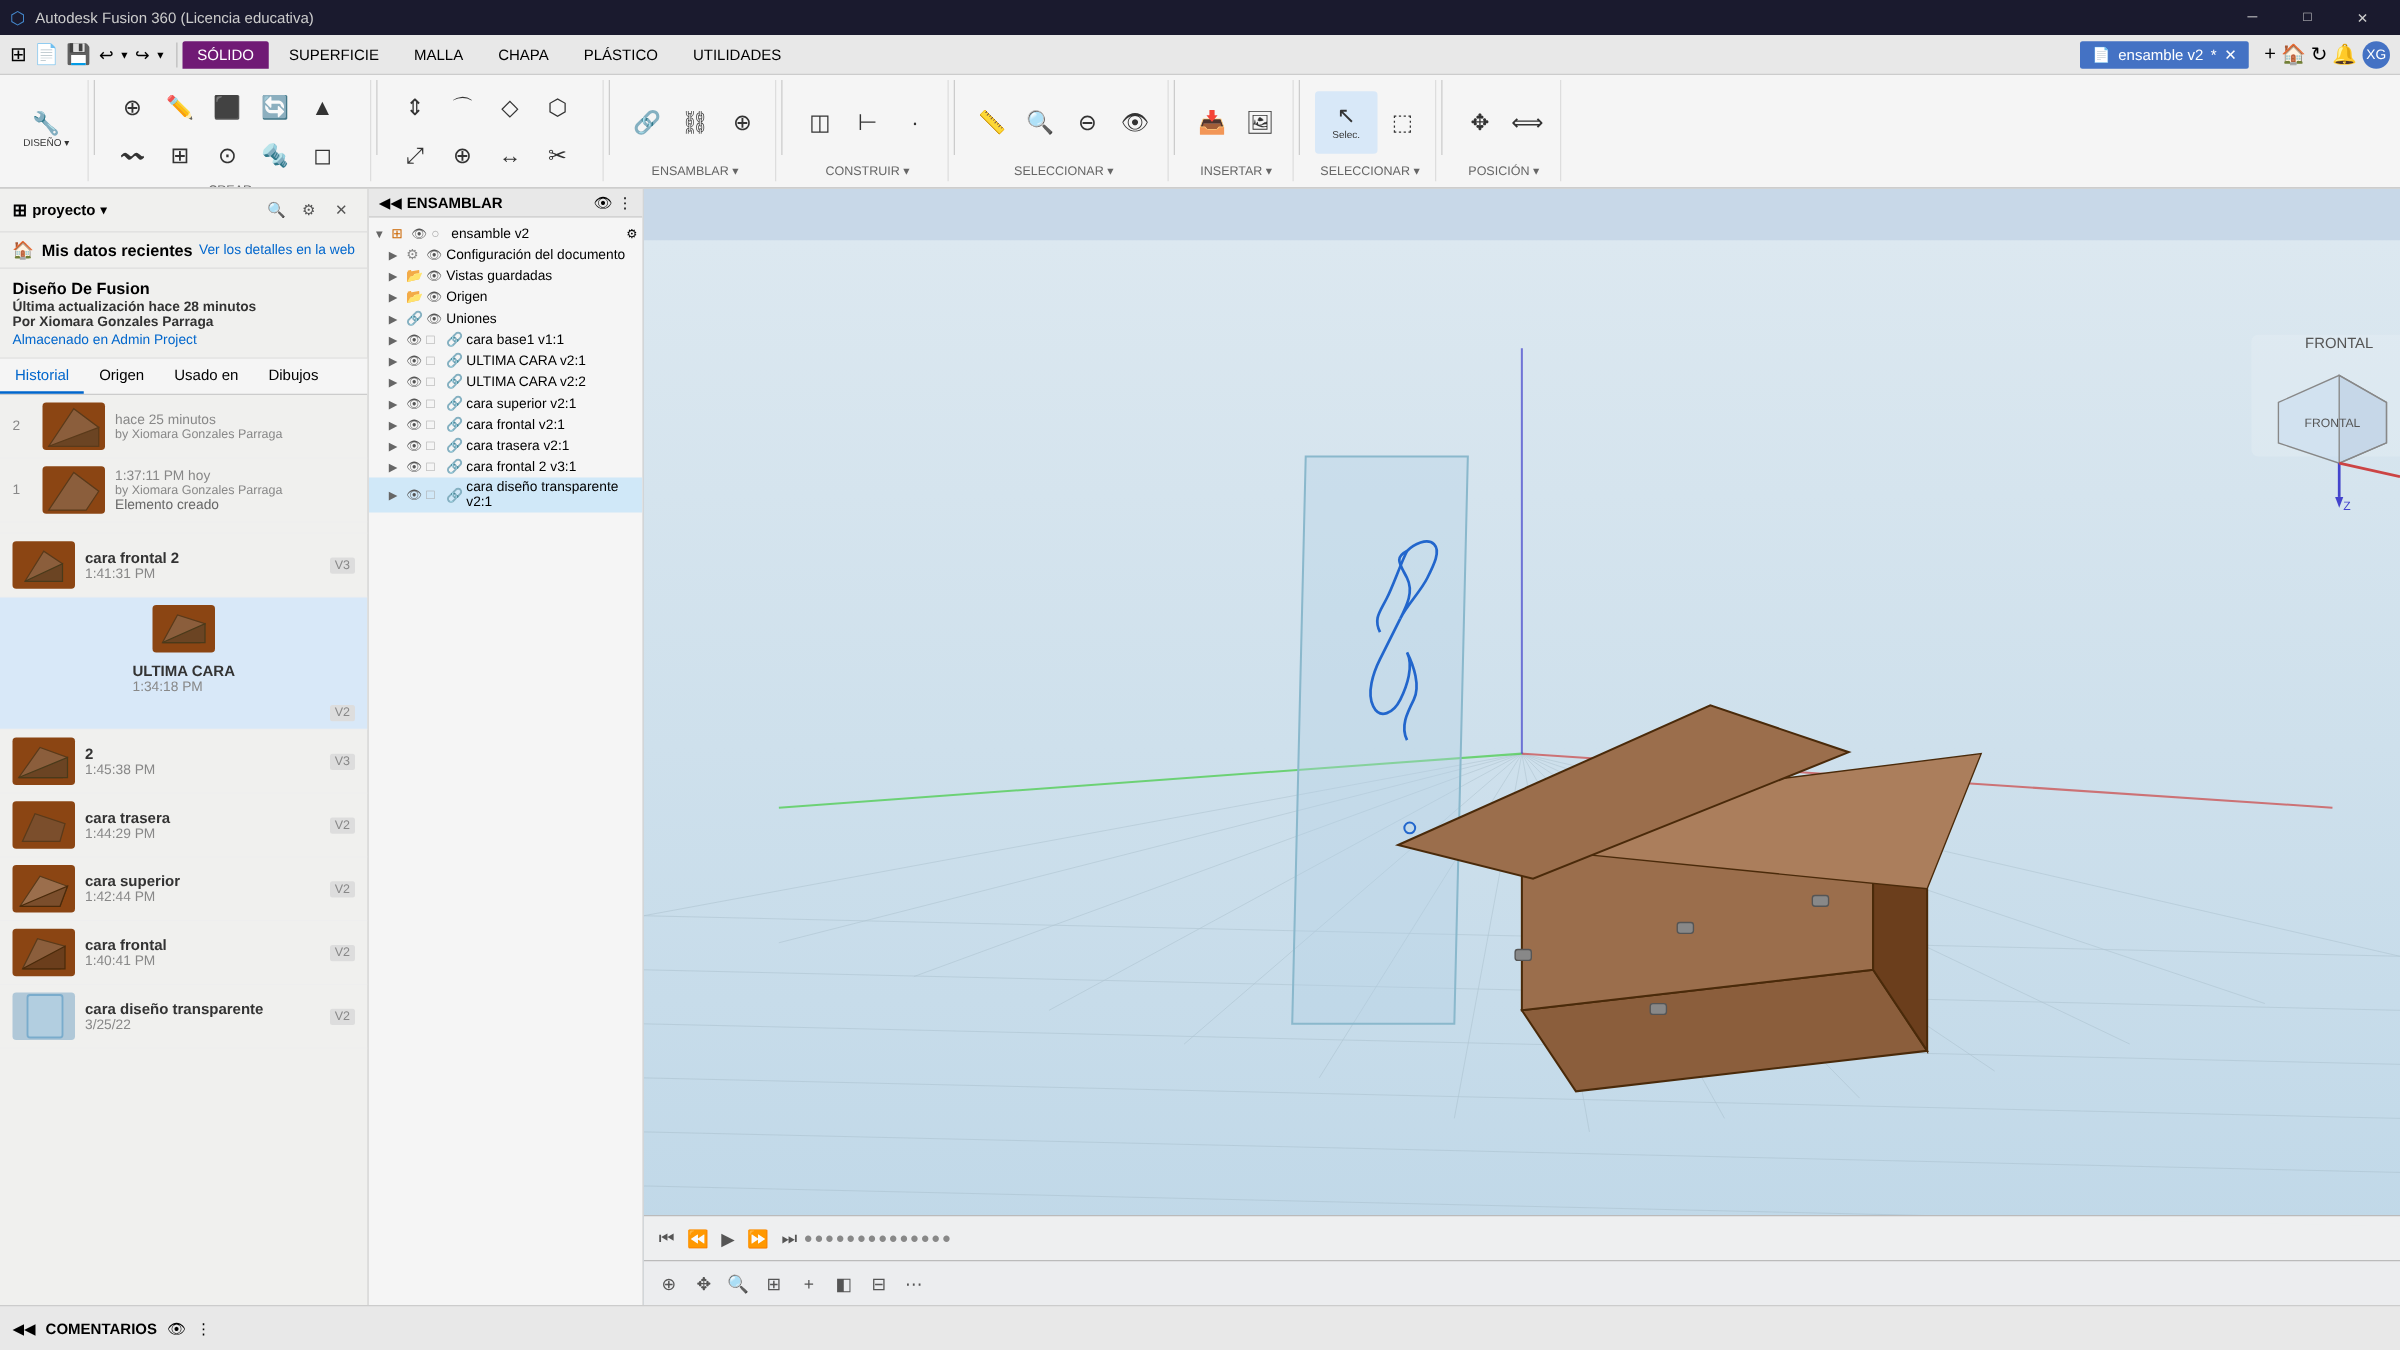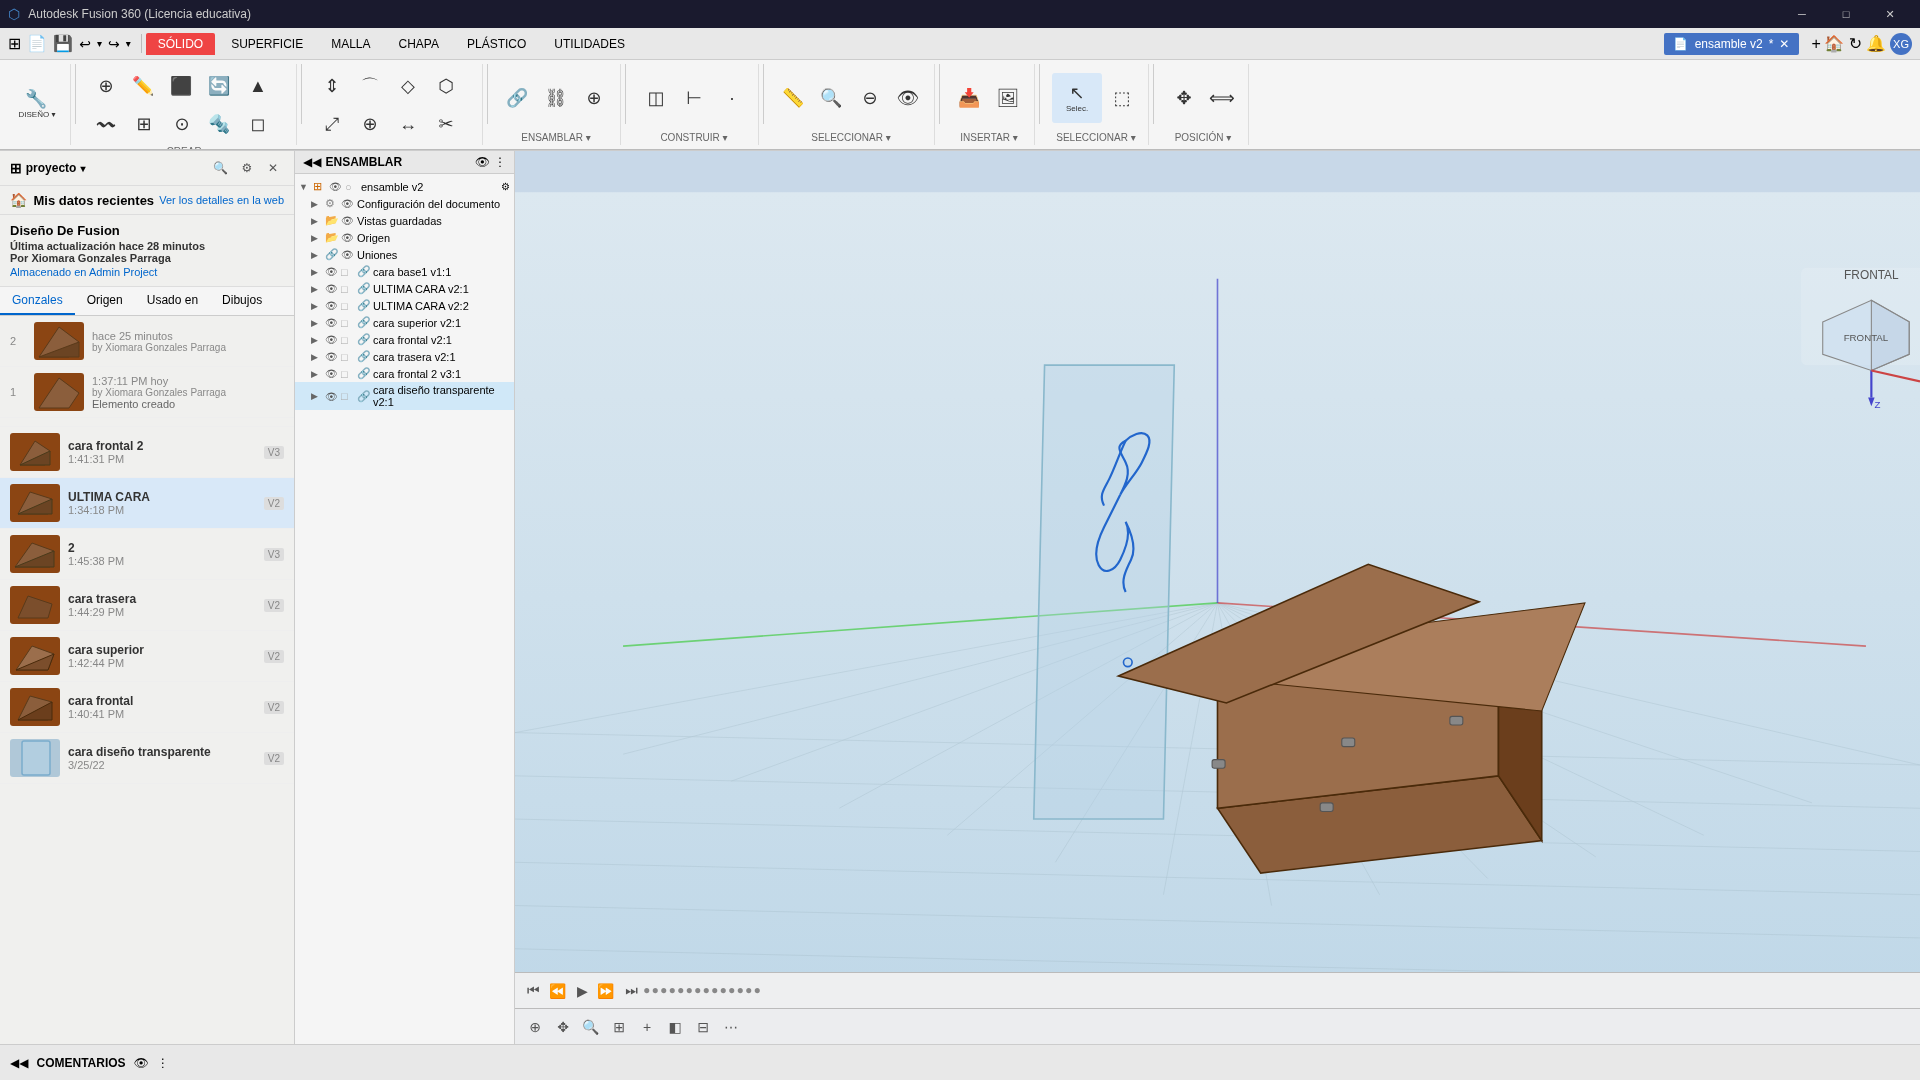--- a/index.html
+++ b/index.html
@@ -17,21 +17,21 @@
 
     
     #app { display: flex; flex-direction: column; height: calc(1080px - 28px); }
 
     
     #top-area { background: #f0f0f0; border-bottom: 1px solid #ccc; }
 
     
     #ribbon-tabs { display: flex; align-items: center; height: 32px; background: #e8e8e8; border-bottom: 1px solid #ccc; padding: 0 8px; gap: 4px; }
     .ribbon-tab { padding: 4px 12px; font-size: 12px; cursor: pointer; border-radius: 2px 2px 0 0; }
-    .ribbon-tab.active { background: #ef4444; color: white; }
+    .ribbon-tab.active { background: #701a75; color: white; }
     #ribbon-tabs .spacer { flex: 1; }
     #ribbon-tabs .tab-title { background: #4472c4; color: white; padding: 4px 10px; border-radius: 2px; font-size: 12px; display: flex; align-items: center; gap: 6px; }
 
     
     #toolbar { display: flex; align-items: stretch; height: 90px; background: #f5f5f5; border-bottom: 1px solid #bbb; padding: 4px; gap: 2px; overflow-x: auto; }
     .toolbar-group { display: flex; flex-direction: column; align-items: center; border-right: 1px solid #ddd; padding: 0 8px; min-width: 60px; }
     .toolbar-group-label { font-size: 10px; color: #666; margin-top: auto; padding-bottom: 2px; white-space: nowrap; }
     .toolbar-group-btns { display: flex; align-items: center; gap: 2px; flex: 1; padding: 4px 0; }
     .tb-btn { width: 36px; height: 36px; display: flex; flex-direction: column; align-items: center; justify-content: center; cursor: pointer; border-radius: 3px; font-size: 9px; color: #333; gap: 2px; }
     .tb-btn .icon { font-size: 18px; line-height: 1; }
@@ -58,21 +58,21 @@
     .design-meta span { font-weight: bold; color: #333; }
     .design-storage { font-size: 11px; color: #666; margin-top: 2px; }
     .design-storage span { font-weight: normal; color: #0066cc; cursor: pointer; }
 
     #tabs-row { display: flex; border-bottom: 1px solid #ccc; background: #f5f5f5; }
     .dtab { padding: 6px 12px; cursor: pointer; font-size: 12px; border-bottom: 2px solid transparent; }
     .dtab.active { border-bottom-color: #0066cc; color: #0066cc; }
 
     #history-list { flex: 1; overflow-y: auto; }
     .history-item { display: flex; align-items: center; padding: 6px 10px; border-bottom: 1px solid #eee; gap: 8px; cursor: pointer; }
-    .history-item.selected { background: #d8e8f8; }
+    .history-item.selected { background: #d8e8f8; flex-direction: column; }
     .hi-thumb { width: 50px; height: 38px; background: #8B4513; border-radius: 3px; flex-shrink: 0; display: flex; align-items: center; justify-content: center; overflow: hidden; }
     .hi-thumb.transparent { background: #b0c8d8; }
     .hi-info { flex: 1; }
     .hi-name { font-size: 12px; font-weight: bold; color: #333; }
     .hi-time { font-size: 11px; color: #888; }
     .hi-extra { font-size: 11px; color: #666; }
     .hi-version { font-size: 10px; color: #888; background: #ddd; padding: 1px 4px; border-radius: 2px; margin-left: auto; }
     .hi-number { width: 16px; font-size: 11px; color: #888; flex-shrink: 0; }
 
     
@@ -363,21 +363,21 @@
         <div class="design-meta">
           <span>Por Xiomara Gonzales Parraga</span>
         </div>
         <div class="design-storage">
           <span>Almacenado en</span>
           <span style="color:#0066cc;cursor:pointer;">Admin Project</span>
         </div>
       </div>
 
       <div id="tabs-row">
-        <div class="dtab active">Gonzales</div>
+        <div class="dtab active">Historial</div>
         <div class="dtab">Origen</div>
         <div class="dtab">Usado en</div>
         <div class="dtab">Dibujos</div>
       </div>
 
       <div id="history-list">
 
         <div class="history-item">
           <span class="hi-number">2</span>
           <div class="hi-thumb">

